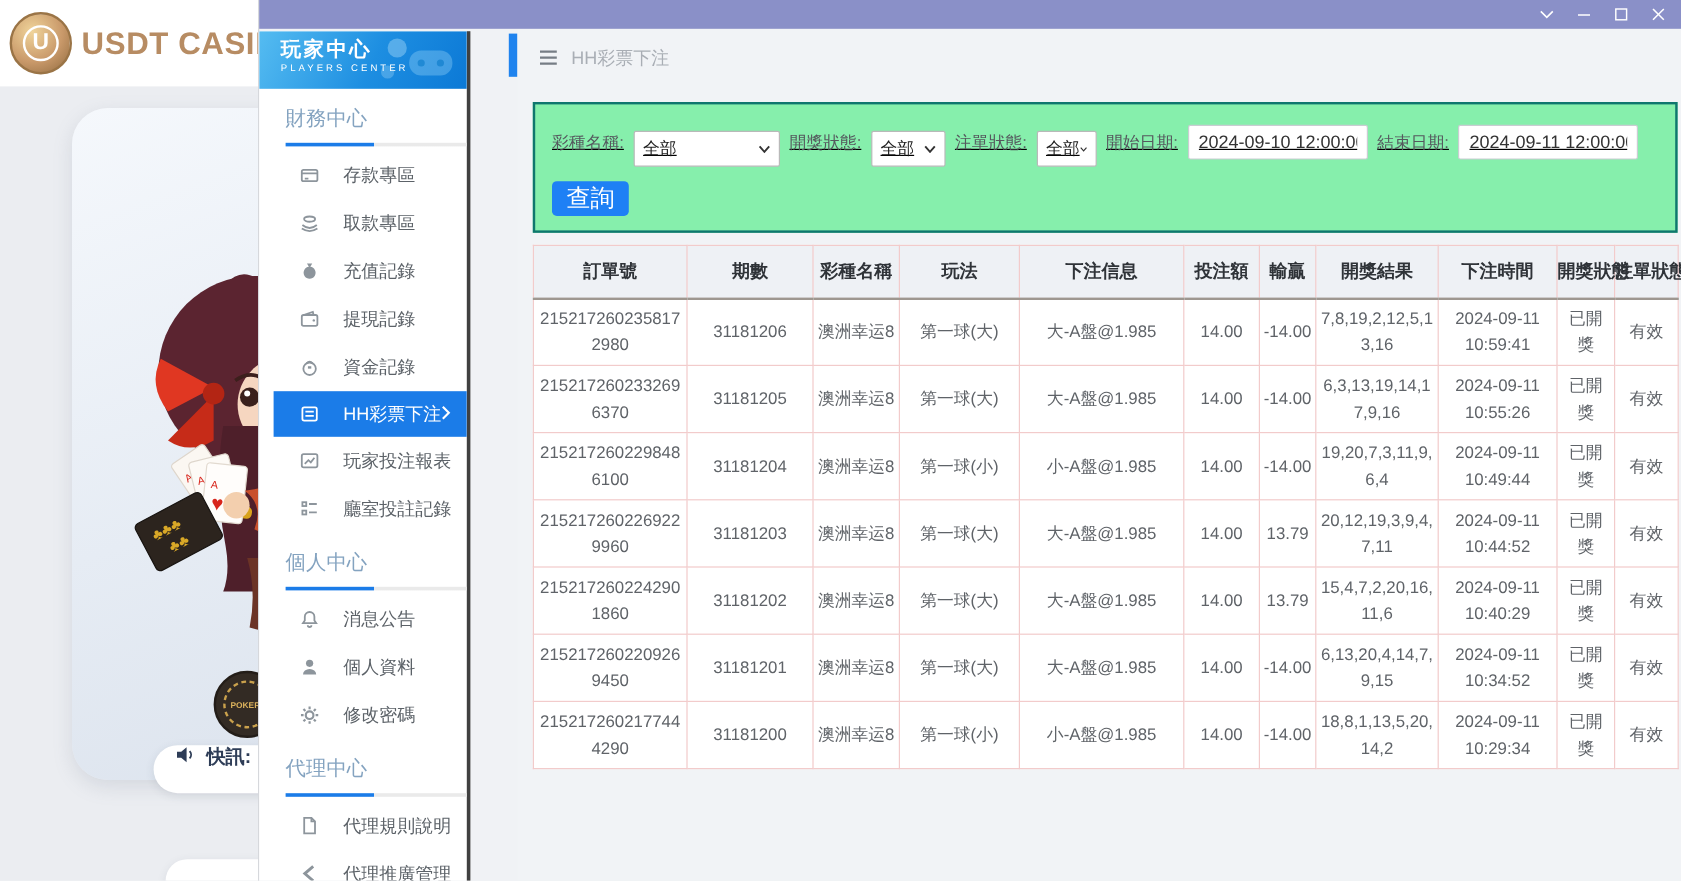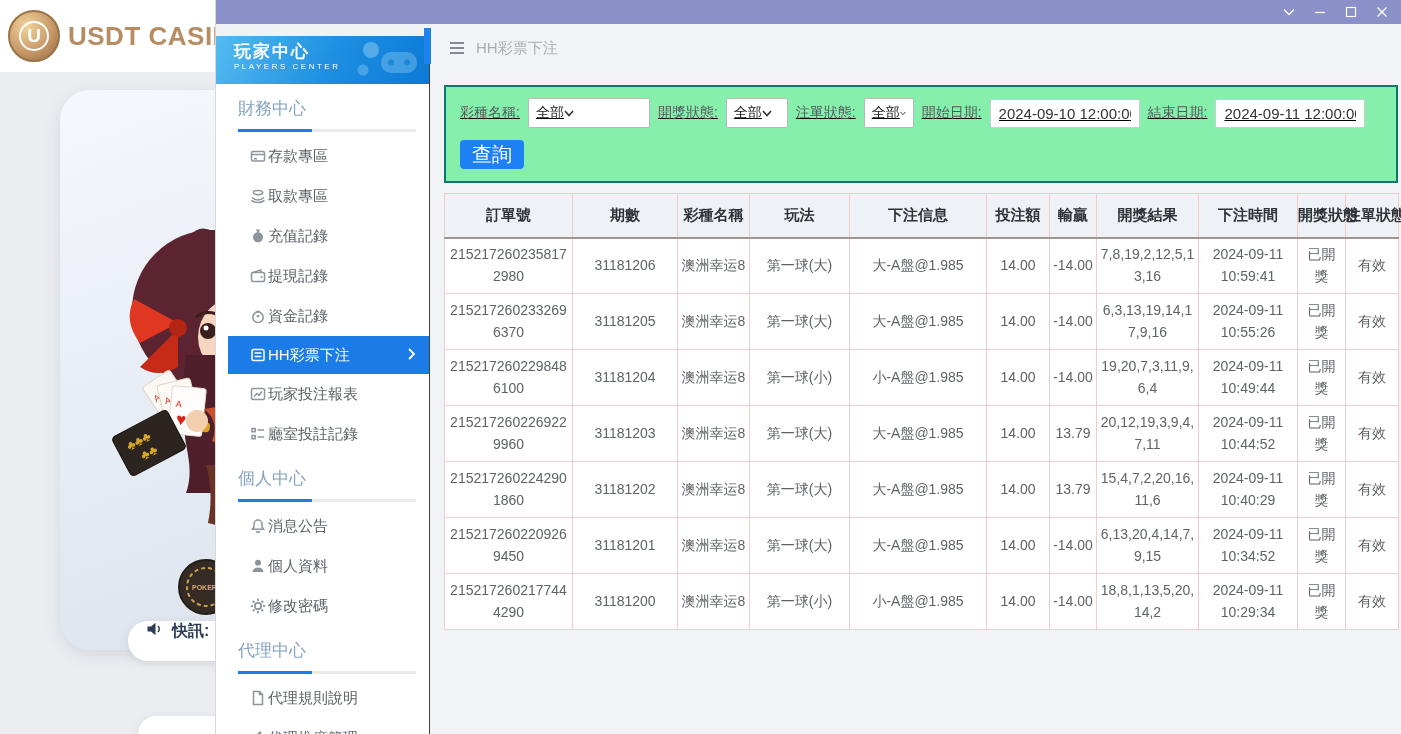--- a/index.html
+++ b/index.html
@@ -32,50 +32,50 @@
     color:#2e3d57; font-size:16px; font-weight:bold; }
   #bottom-blob { position:absolute; left:138px; top:716px; width:130px; height:36px;
     background:#fff; border-radius:18px; box-shadow:0 2px 8px rgba(60,70,90,.10); }
 
   
   #titlebar { position:absolute; left:216px; right:0; top:0; height:24px; background:#8a90c8;
     display:flex; justify-content:flex-end; align-items:center; padding-right:4px; z-index:20; }
   .win-btn { width:31px; height:24px; display:flex; align-items:center; justify-content:center; cursor:pointer; }
 
   
-  #sidebar { position:absolute; left:216px; top:36px; width:214px; bottom:0; background:#fff;
-    border-right:1px solid #404040; z-index:10; overflow:hidden; }
+  #sidebar { position:absolute; left:216px; top:26px; width:176px; bottom:0; background:#fff;
+    border-right:3px solid #404040; z-index:10; overflow:hidden; }
   #sidebar-header { height:48px; background:linear-gradient(115deg,#55bcf1 0%, #1d8ee1 55%, #0c79d6 100%);
     color:#fff; padding:6px 0 0 18px; position:relative; overflow:hidden; }
   .sb-title { font-size:17px; font-weight:bold; letter-spacing:2px; line-height:20px; }
   .sb-sub { font-size:8px; letter-spacing:2.5px; }
   .sb-deco { position:absolute; right:4px; top:2px; opacity:.55; }
 
   .section-label { margin:13px 0 0 22px; font-size:17px; color:#84a3c0; }
   .section-rule { margin:9px 0 4px 22px; width:178px; height:3px;
     background:linear-gradient(to right,#1b7ce8 0 74px,#eaeaea 74px); }
-  .menu-item { height:40px; display:flex; align-items:center; padding-left:34px; 
+  .menu-item { height:40px; display:flex; align-items:center; padding-left:34px; gap:18px;
     color:#5c6268; font-size:15px; cursor:pointer; position:relative; }
   .menu-item .mi-icon { width:18px; height:16px; display:flex; align-items:center; color:#8d959c; flex:0 0 auto; }
   .menu-item.active { background:#1b7ce8; color:#fff; margin-left:12px; padding-left:22px; height:38px; }
   .menu-item.active .mi-icon { color:#fff; }
   .mi-chevron { position:absolute; right:13px; top:11px; }
 
   
   #main { position:absolute; left:431px; top:24px; right:0; bottom:0; background:#f1f3f6; }
   #scroll-thumb { position:absolute; left:424px; top:28px; width:7px; height:36px; background:#1f83ee; z-index:30; }
   #breadcrumb-bar { height:48px; display:flex; align-items:center; gap:11px; padding-left:18px;
     color:#a9aeb5; font-size:15px; }
 
   #filter-panel { margin:13px 4px 0 13px; width:954px; background:#86efac;
     border:2px solid #0f766e; padding:11px 14px 12px 14px;text-decoration:underline; }
   .filter-row { display:flex; align-items:center; gap:8px; font-size:14px; color:#55595e; white-space:nowrap; }
   .sel { background:#fff; border:1px solid #b9b9b9; border-radius:2px; height:30px;
-    display:flex; align-items:center; padding:0 7px;
-    font-size:14px; color:#1c1c1c; cursor:pointer; }
+    display:flex; align-items:center; justify-content:space-between; padding:0 7px;
+    font-size:14px; color:#1c1c1c; cursor:pointer;margin-top:11px; }
   .sel-lottery { width:122px; } .sel-draw { width:62px; } .sel-order { width:50px; }
   .dateinput { height:29px; width:150px; border:1px solid #c9cdd2; border-radius:2px;
     padding:0 8px; font-size:15px; color:#333; font-family:inherit; background:#fff; }
   #search-btn { margin-top:12px; min-width:50px; height:29px; padding:0 12px; background:#1e80f5;
     color:#fff; border:none; border-radius:4px; font-size:20px; cursor:pointer; font-family:inherit; }
 
   #bets-table { margin:10px 4px 0 13px; width:954px; border-collapse:collapse; table-layout:fixed;
     background:#fff; border:1px solid #e3d4d4; }
   #bets-table th { background:#eef1f5; font-size:15px; font-weight:bold; color:#2f3338;
     height:44px; border:1px solid #f2cbcb; border-bottom:2px solid #9e9790; padding:0; white-space:nowrap; overflow:visible; }

